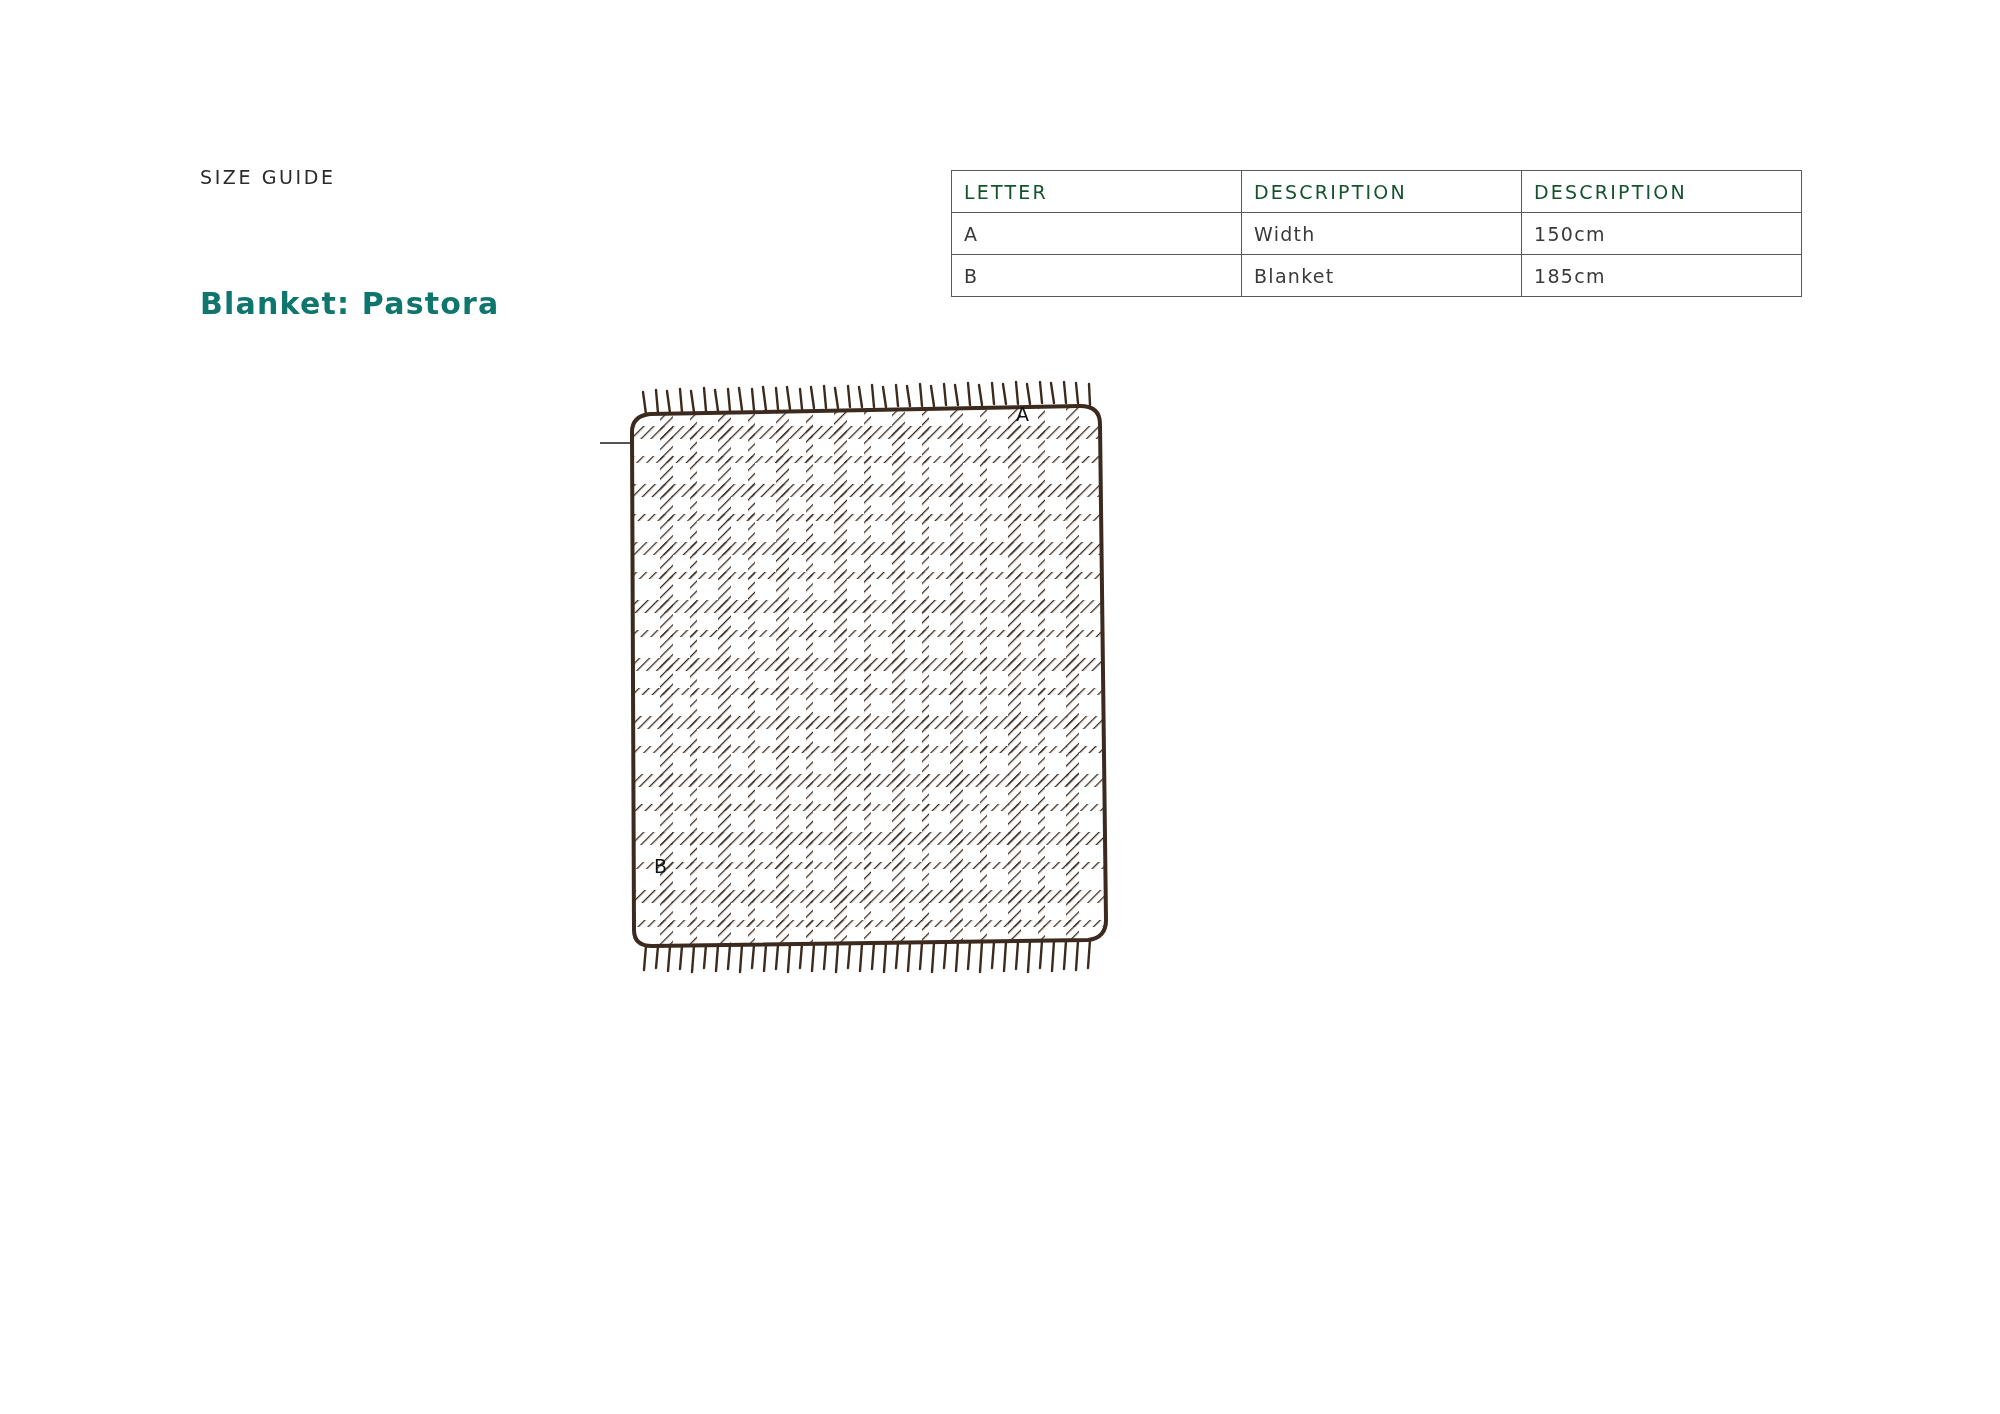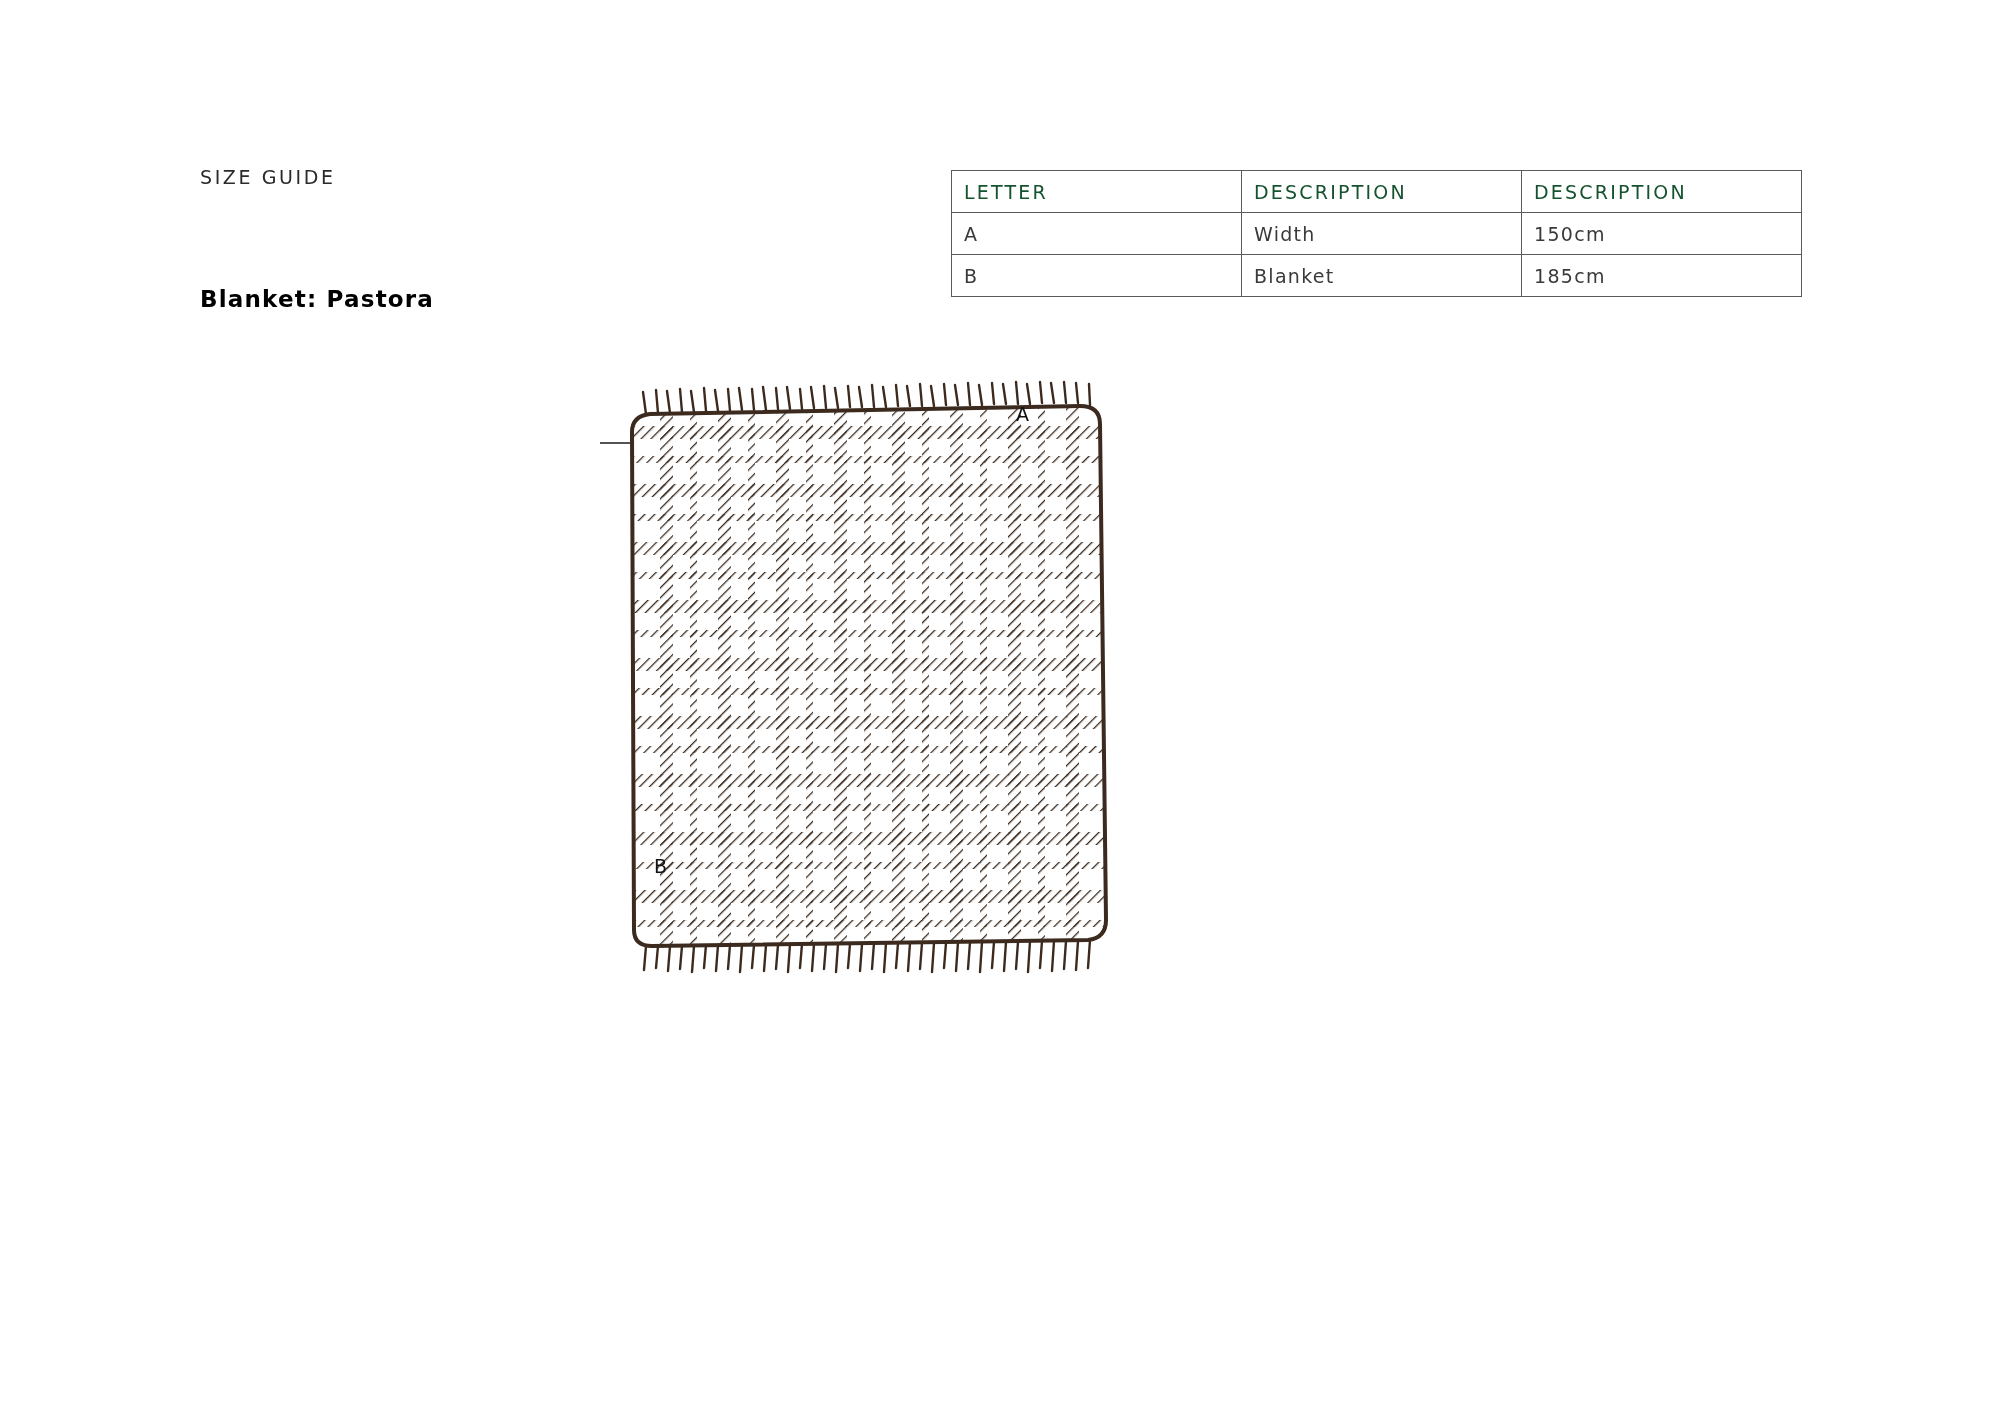--- a/index.html
+++ b/index.html
@@ -29,24 +29,24 @@
     font-size: 19px;
     letter-spacing: 2.6px;
     color: #2b2b2b;
     font-family: "DejaVu Sans", sans-serif;
     white-space: nowrap;
   }
   .title {
     position: absolute;
     left: 200px;
     top: 286px;
-    font-size: 23px;
+    font-size: 30px;
     font-weight: bold;
     letter-spacing: 1.2px;
-    color: #000000;
+    color: #0f766e;
     white-space: nowrap;
   }
 
   
   .spec-table {
     position: absolute;
     left: 951px;
     top: 170px;
     width: 850px;
     border-collapse: collapse;

